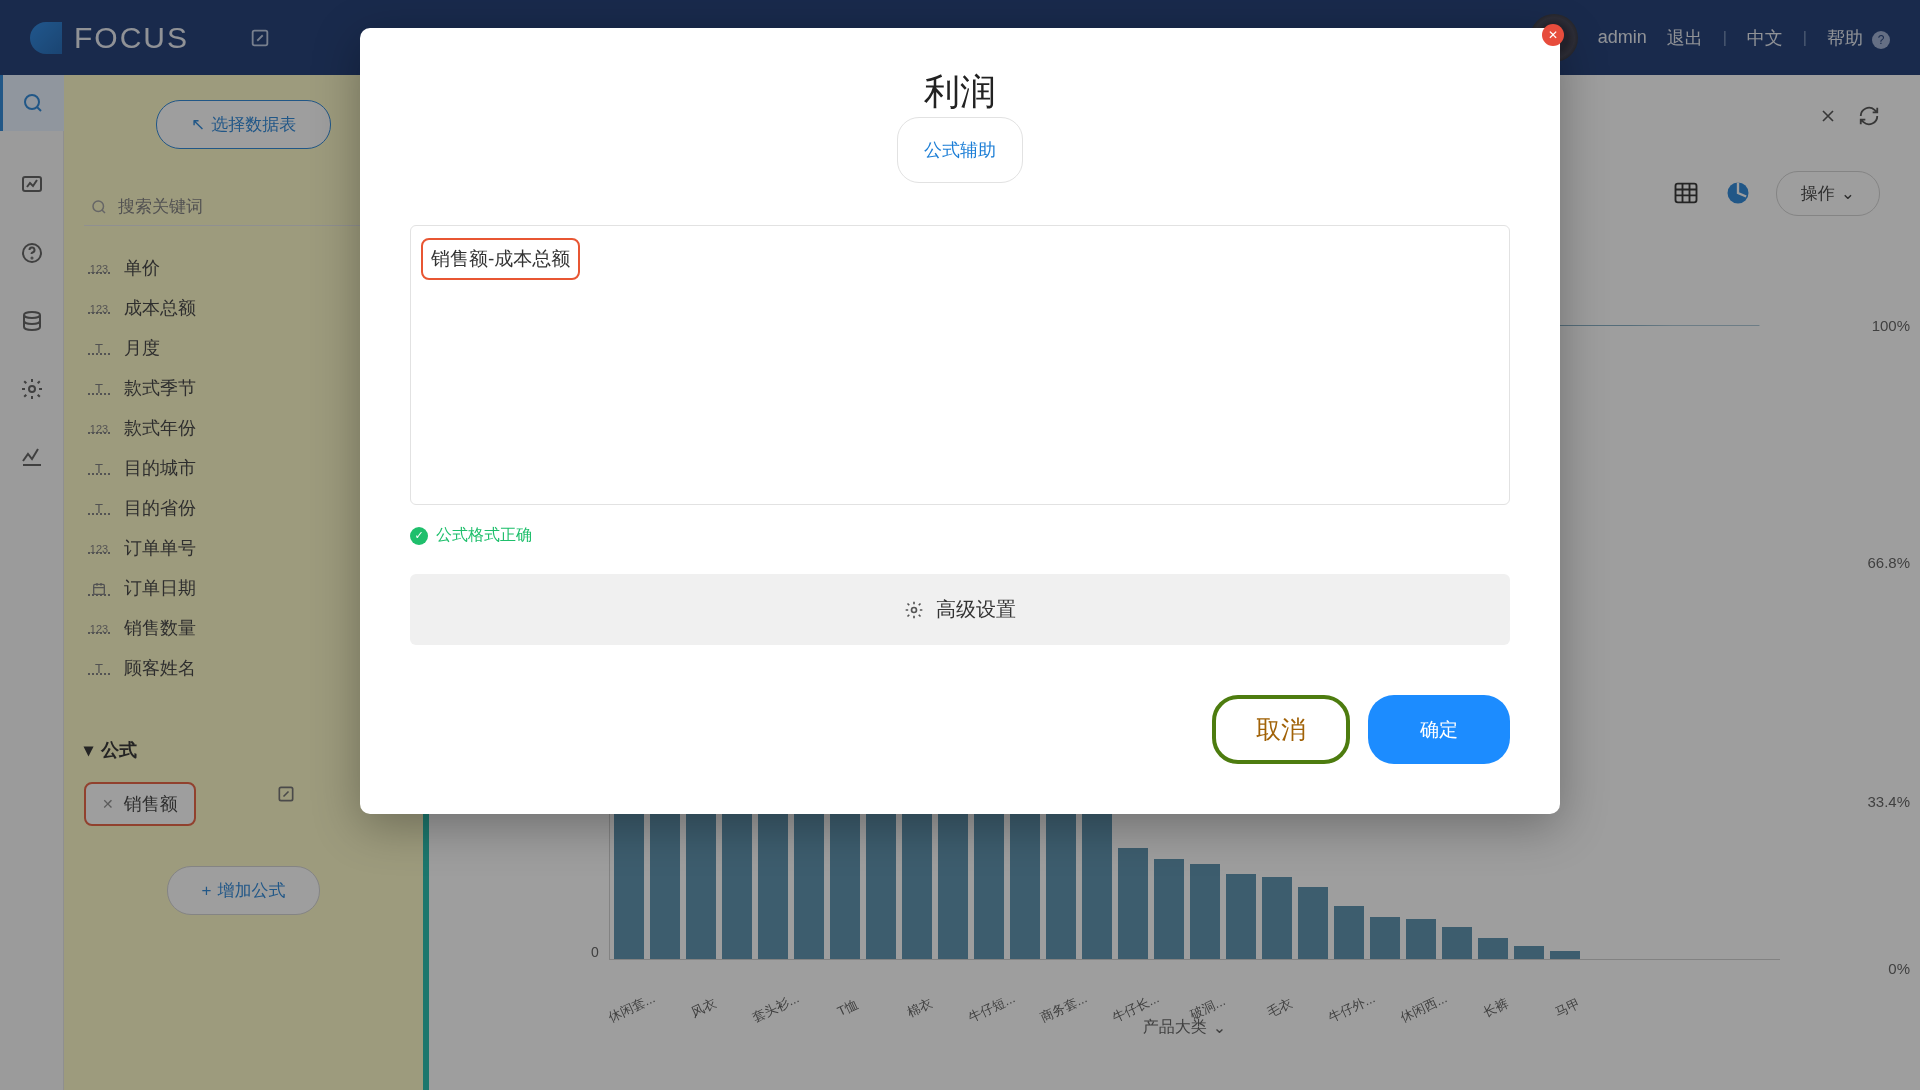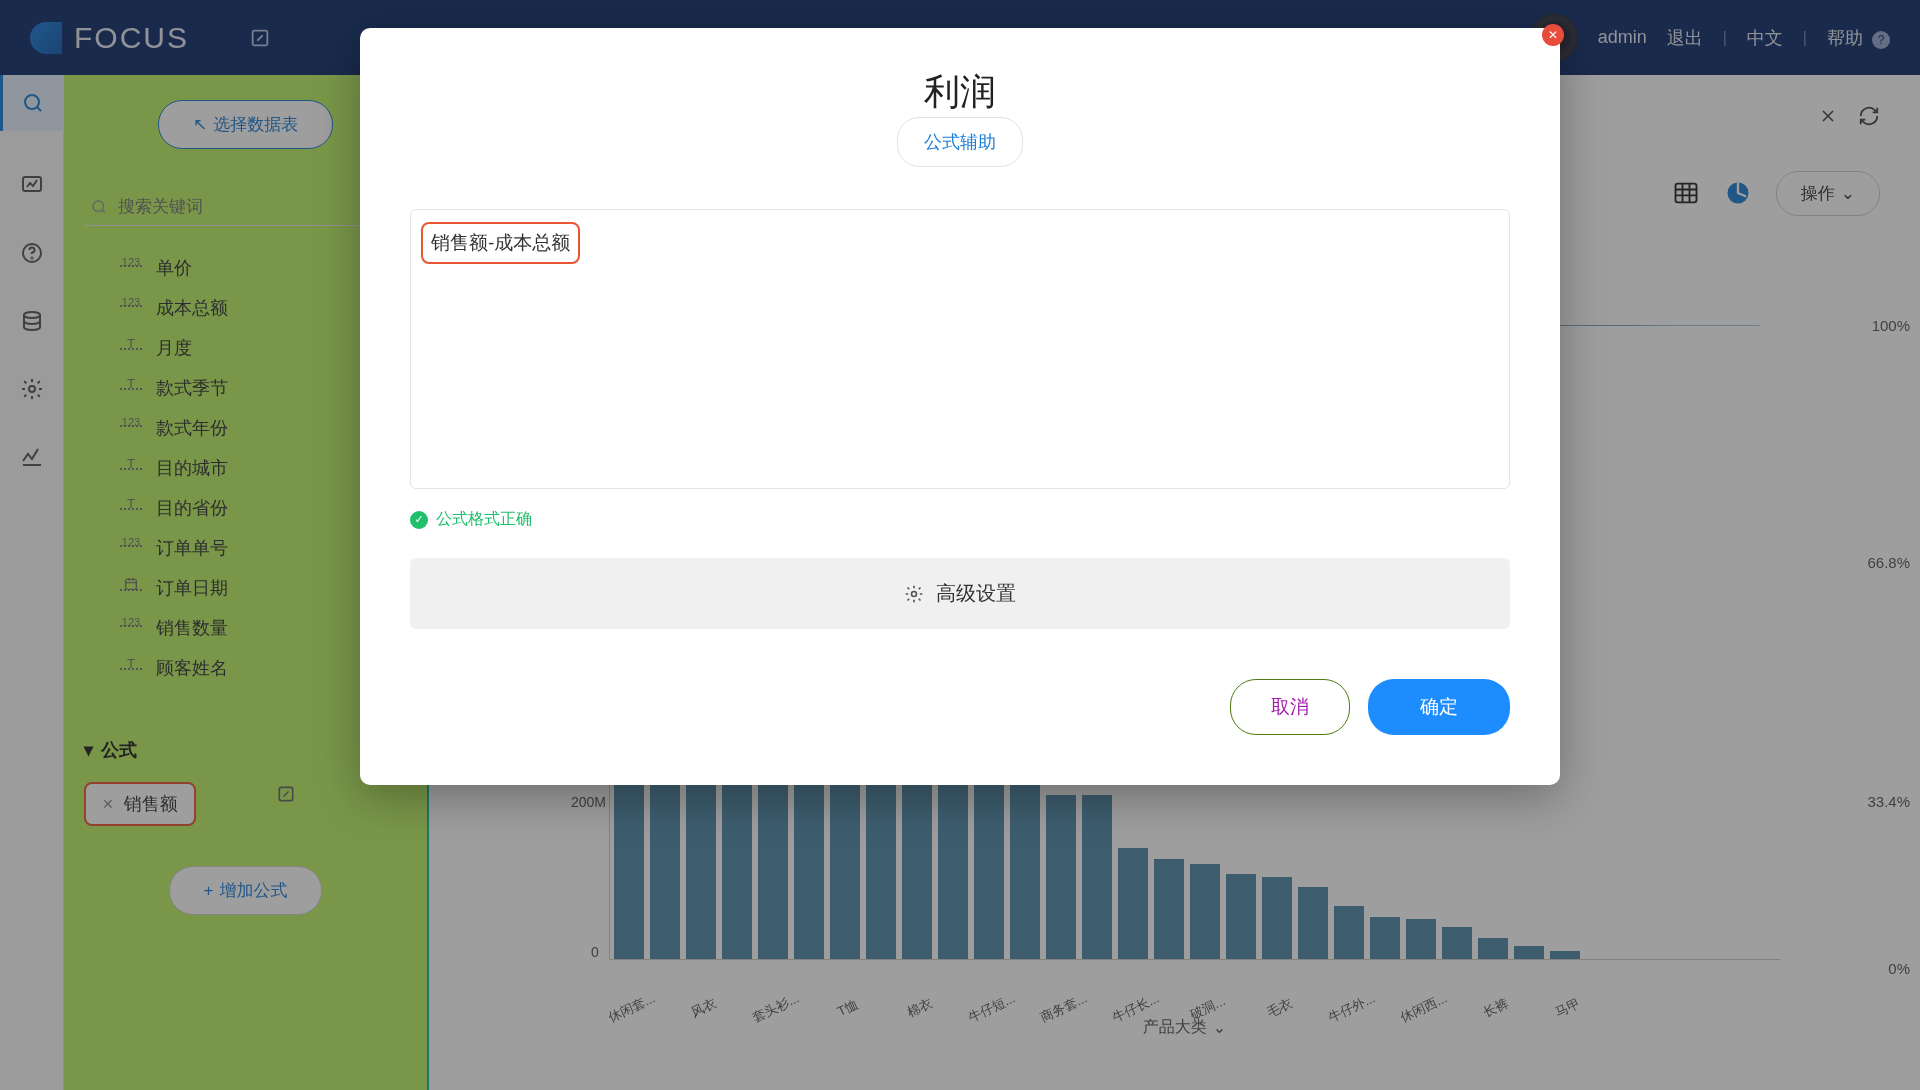--- a/index.html
+++ b/index.html
@@ -17,25 +17,25 @@
 .header-sep { color: #6c87b2; }
 .help-badge { display: inline-flex; align-items: center; justify-content: center; width: 18px; height: 18px; border-radius: 50%; background: #97a9cf; color: #0d2d6b; font-size: 12px; margin-left: 4px; }
 
 
 .left-rail { position: absolute; top: 75px; left: 0; width: 64px; bottom: 0; background: #fafafa; border-right: 1px solid #e3e3e3; display: flex; flex-direction: column; align-items: center; padding-top: 20px; gap: 40px; }
 .rail-item { width: 28px; height: 28px; color: #555; cursor: pointer; display: flex; align-items: center; justify-content: center; }
 .rail-item.active-rail { background: #e6f0ff; border-left: 3px solid #1c7ed6; width: 64px; height: 56px; margin-top: -20px; padding-top: 0; }
 .rail-item.active-rail svg { stroke: #1c7ed6; }
 
 
-.sidebar { position: absolute; top: 75px; left: 64px; width: 365px; bottom: 0; background: #bef264; border-right: 2px solid #14b8a6; padding: 25px 20px; }
+.sidebar { position: absolute; top: 75px; left: 64px; width: 365px; bottom: 0; background: #fef9c3; border-right: 6px solid #14b8a6; padding: 25px 20px; }
 .select-table-btn { display: block; margin: 0 auto 40px; border: 1px solid #1c7ed6; color: #1c7ed6; background: #fff; border-radius: 24px; padding: 12px 34px; font-size: 17px; cursor: pointer; }
 .search-row { display: flex; align-items: center; gap: 10px; padding: 8px 6px; border-bottom: 1px solid #e6e6e6; color: #999; margin-bottom: 22px; margin-top: 38px; }
 .field-list { list-style: none; }
-.field-item { display: flex; align-items: flex-start; gap: 14px; padding: 8px 4px; color: #333; font-size: 18px; margin-left: 32px; }
+.field-item { display: flex; align-items: center; gap: 14px; padding: 8px 4px; color: #333; font-size: 18px; }
 .field-type { width: 22px; font-size: 13px; color: #777; display: inline-flex; align-items: center; justify-content: center; }
 .field-type-underline { width: 22px; border-bottom: 2px dotted #777; height: 2px; margin-top: -3px; }
 .section-header { margin-top: 50px; display: flex; align-items: center; gap: 8px; font-size: 18px; font-weight: 600; color: #222; }
 .formula-pill { display: inline-flex; align-items: center; gap: 10px; border: 2px solid #e85633; border-radius: 8px; padding: 8px 16px; margin-top: 20px; background: #fff; }
 .formula-pill .x { color: #888; font-size: 14px; }
 .formula-pill-name { font-size: 18px; color: #333; }
 .formula-edit-icon { margin-left: 80px; color: #666; }
 .add-formula-btn { display: block; margin: 40px auto 0; border: 1px solid #d0d0d0; color: #1c7ed6; background: #fff; border-radius: 24px; padding: 12px 34px; font-size: 17px; cursor: pointer; }
 
 
@@ -59,28 +59,28 @@
 .pareto-line { position: absolute; left: 90px; right: 70px; top: 0; bottom: 80px; pointer-events: none; }
 
 
 .overlay { position: absolute; inset: 0; background: rgba(40,40,40,0.45); z-index: 50; }
 
 
 .modal { position: absolute; z-index: 60; top: 28px; left: 50%; transform: translateX(-50%); width: 1200px; background: #fff; border-radius: 10px; padding: 40px 50px 50px; box-shadow: 0 12px 48px rgba(0,0,0,.3); }
 .modal-close { position: absolute; top: -4px; right: -4px; width: 22px; height: 22px; border-radius: 50%; background: #e74c3c; color: #fff; display: flex; align-items: center; justify-content: center; font-size: 12px; cursor: pointer; }
 .modal-header { display: flex; align-items: center; justify-content: space-between; margin-bottom: 42px; flex-direction: column; }
 .modal-title { font-size: 36px; color: #222; }
-.formula-assist { border: 1px solid #e2e2e2; border-radius: 22px; padding: 12px 26px; color: #1c7ed6; font-size: 18px; cursor: pointer; background: #fff; }
+.formula-assist { border: 1px solid #e2e2e2; border-radius: 22px; padding: 20px 26px; color: #1c7ed6; font-size: 18px; cursor: pointer; background: #fff; }
 .formula-box { border: 1px solid #e2e2e2; border-radius: 6px; min-height: 280px; padding: 12px 10px; }
 .formula-pill-inner { display: inline-block; border: 2px solid #e85633; border-radius: 8px; padding: 6px 8px; font-size: 19px; color: #333; }
 .status-row { margin-top: 20px; display: flex; align-items: center; gap: 8px; color: #1fbf6c; font-size: 16px; }
 .status-check { width: 18px; height: 18px; border-radius: 50%; background: #1fbf6c; color: #fff; display: inline-flex; align-items: center; justify-content: center; font-size: 11px; }
 .advanced-btn { margin-top: 28px; width: 100%; background: #f0f0f0; border: none; border-radius: 6px; padding: 22px; font-size: 20px; color: #333; cursor: pointer; display: flex; align-items: center; justify-content: center; gap: 12px; }
 .modal-footer { margin-top: 50px; display: flex; justify-content: flex-end; gap: 18px; }
-.btn-cancel { border: 1px solid #4d7c0f; background: #fff; color: #a21caf; padding: 14px 40px; border-radius: 26px; font-size: 19px; cursor: pointer; }
+.btn-cancel { border: 4px solid #4d7c0f; background: #fff; color: #a16207; padding: 14px 40px; border-radius: 26px; font-size: 25px; cursor: pointer; }
 .btn-primary { border: none; background: #1c8cff; color: #fff; padding: 14px 52px; border-radius: 26px; font-size: 19px; cursor: pointer; }
 
 svg { display: block; }
 </style>
 </head>
 <body>
 
 <div class="top-header">
   <div class="logo-area">
     <span class="logo-mark"></span>

